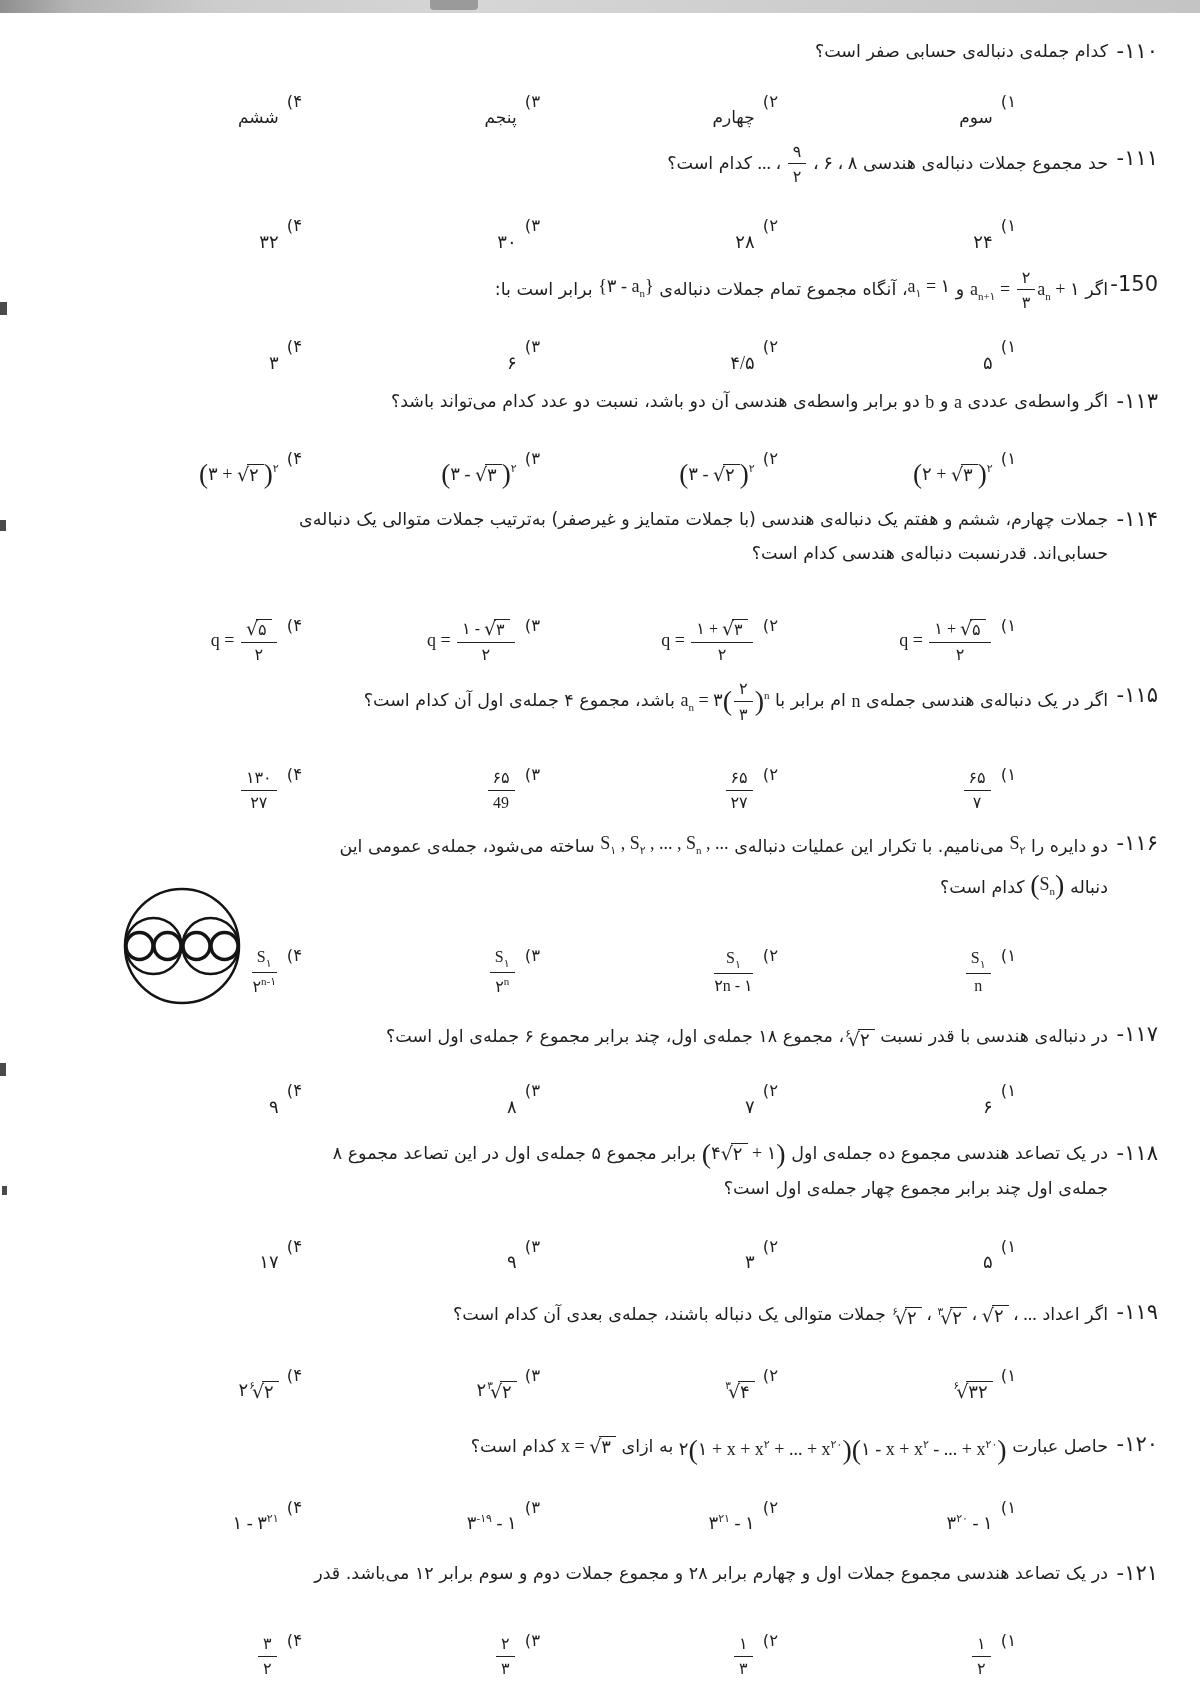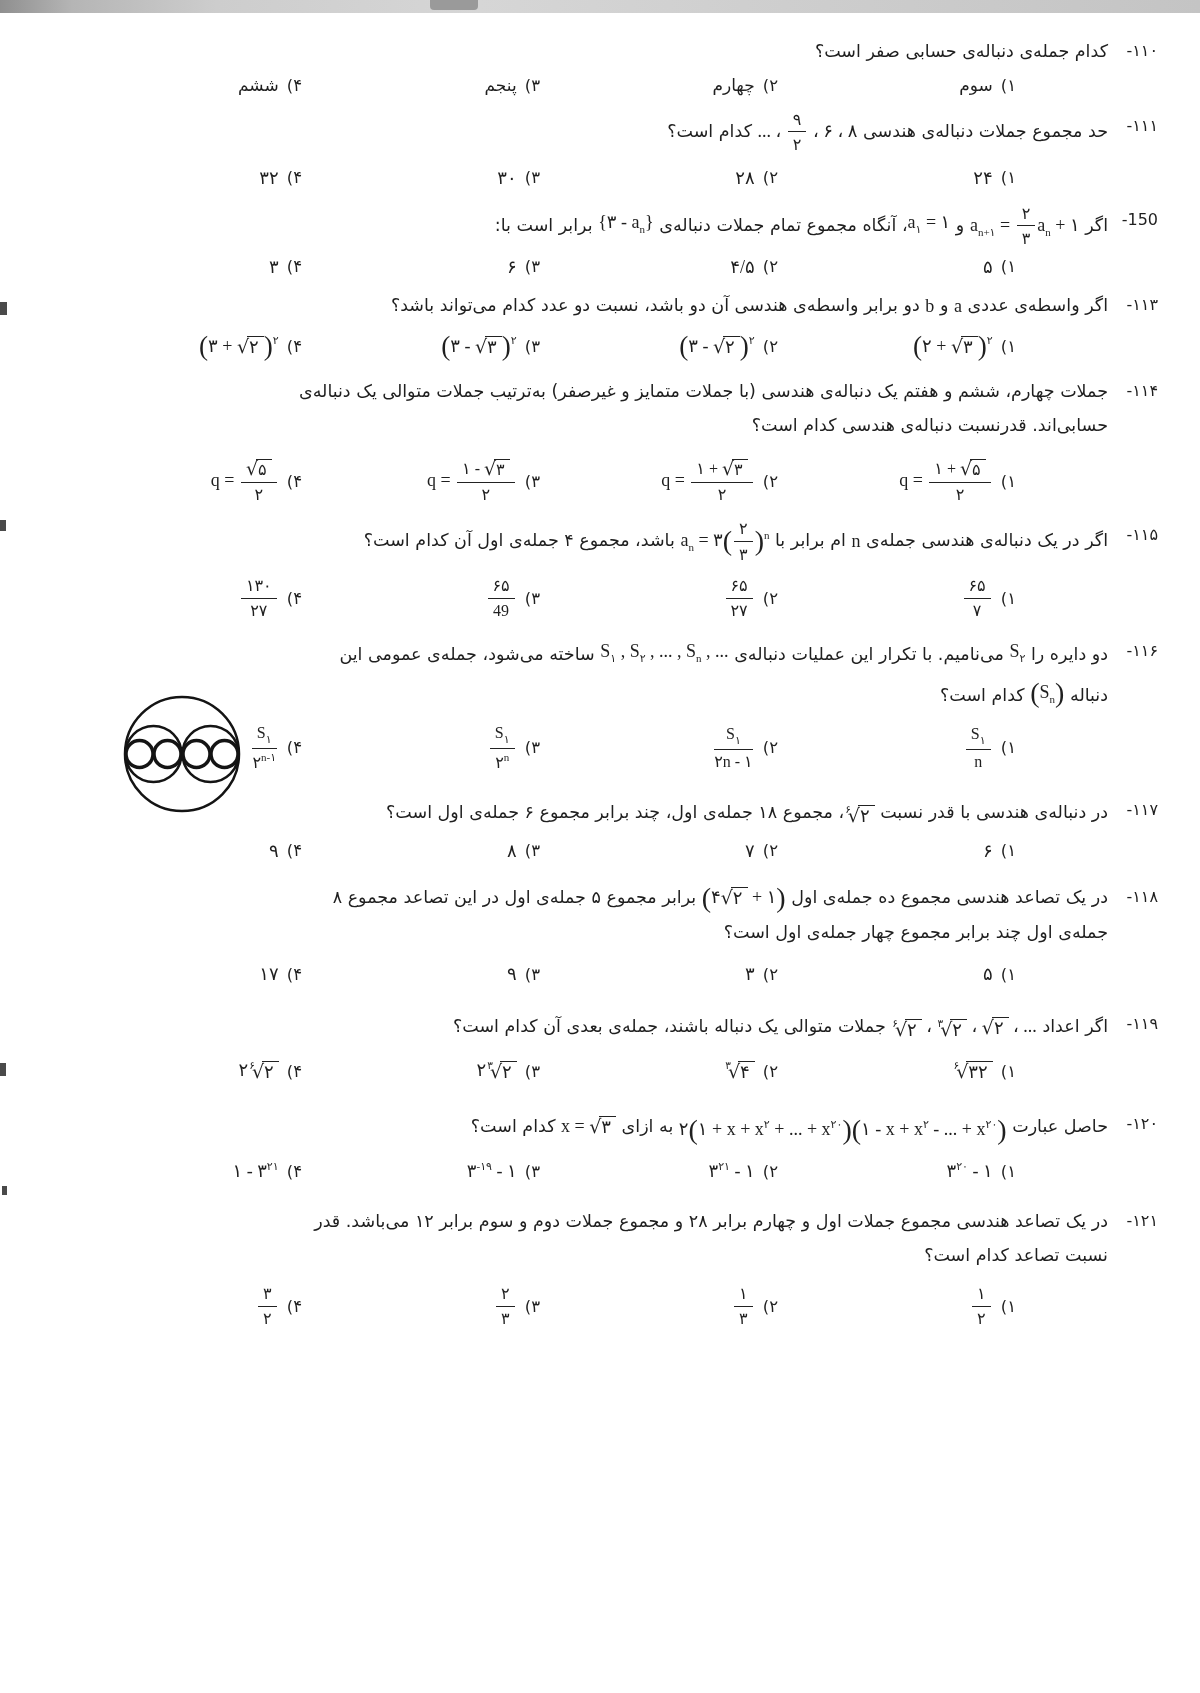--- a/index.html
+++ b/index.html
@@ -21,21 +21,21 @@
   .em1{left:0;top:302px;width:7px;height:13px;}
   .em2{left:0;top:520px;width:6px;height:11px;}
   .em3{left:0;top:1063px;width:6px;height:13px;}
   .em4{left:2px;top:1186px;width:5px;height:9px;}
 
   .content{position:relative;padding:34px 42px 0 36px;}
 
   .question{position:relative;margin-bottom:14px;}
   .q-num{
     position:absolute;right:0;top:0;
-    font-size:16px;line-height:34px;white-space:nowrap;
+    font-size:21px;line-height:34px;white-space:nowrap;
   }
   .q-line{
     margin-right:50px;
     font-size:17.5px;line-height:34px;
     text-align:right;white-space:nowrap;
   }
   
   .mt{font-family:"Liberation Serif","DejaVu Serif",serif;direction:ltr;unicode-bidi:isolate;font-size:18px;}
   .mt sub{font-size:11px;vertical-align:-5px;}
   .mt sup{font-size:11px;vertical-align:7px;}
@@ -52,21 +52,21 @@
   .bp{font-family:"Liberation Serif",serif;font-size:160%;font-weight:300;vertical-align:middle;line-height:1;}
 
   
   .opts{
     display:grid;grid-template-columns:repeat(4,1fr);direction:rtl;
     margin:7px 142px 0 28px;align-items:center;
   }
   .opt{display:flex;direction:rtl;align-items:center;gap:8px;justify-content:flex-start;
        font-size:17px;white-space:nowrap;}
   .omark{font-size:16.5px;}
-  .oval{display:inline-flex;align-items:center;direction:rtl;gap:2px;}
+  .oval{display:inline-flex;align-items:center;direction:rtl;gap:2px;margin-top:32px;}
   .oval .fa{font-size:17px;}
 
   
   .q-111 .opts,.q-115 .opts,.q-121 .opts{margin-top:12px;}
   .q-114 .opts{margin-top:16px;}
   .q-113 .opts{margin-top:10px;}
   .q-116{margin-bottom:20px;}
   .q-118 .opts{margin-top:14px;}
   .q-118{margin-bottom:22px;}
   .q-119 .opts{margin-top:12px;}
@@ -453,21 +453,20 @@
             <span class="omark">۴)</span>
             <span class="oval">
               <span class="mg"><span class="mt">۱ - </span><span class="mt">۳<sup>۲۱</sup></span></span>
             </span>
           </div>
         </div>
       </div>
       <div class="question q-121">
         <span class="q-num">۱۲۱-</span>
         <div class="q-line"><span class="fa">در یک تصاعد هندسی مجموع جملات اول و چهارم برابر ۲۸ و مجموع جملات دوم و سوم برابر ۱۲ می‌باشد. قدر</span></div>
-        <div class="q-line"><span class="fa">نسبت تصاعد کدام است؟</span></div>
         <div class="opts">
           <div class="opt">
             <span class="omark">۱)</span>
             <span class="oval">
               <span class="frac">
                 <span class="fn"><span class="mt">۱</span></span>
                 <span class="fd"><span class="mt">۲</span></span>
               </span>
             </span>
           </div>

